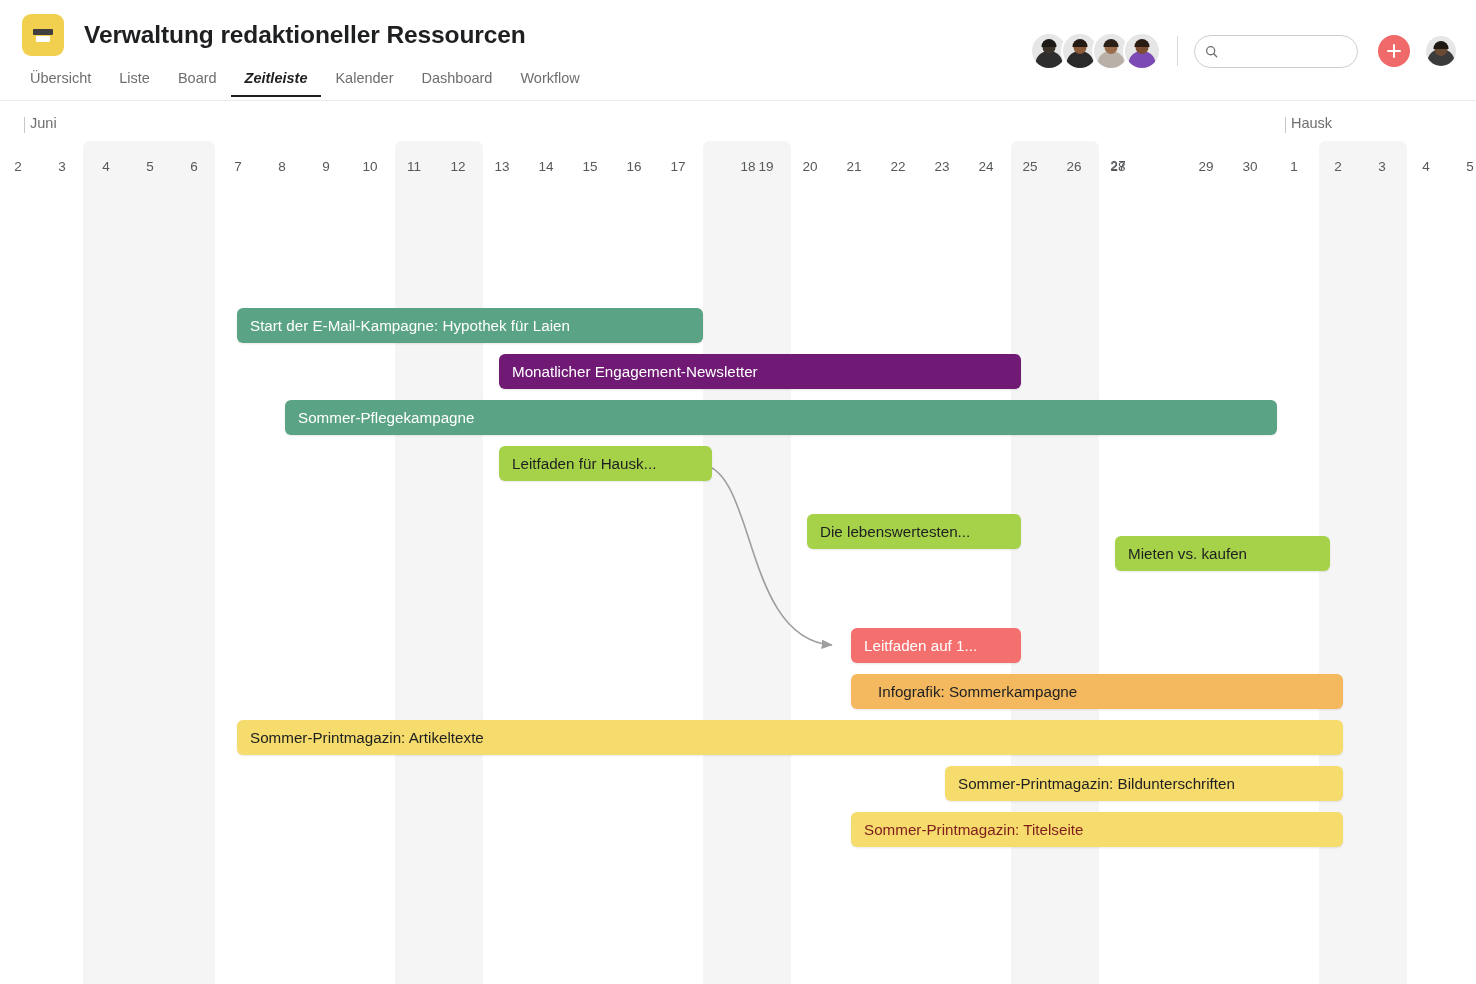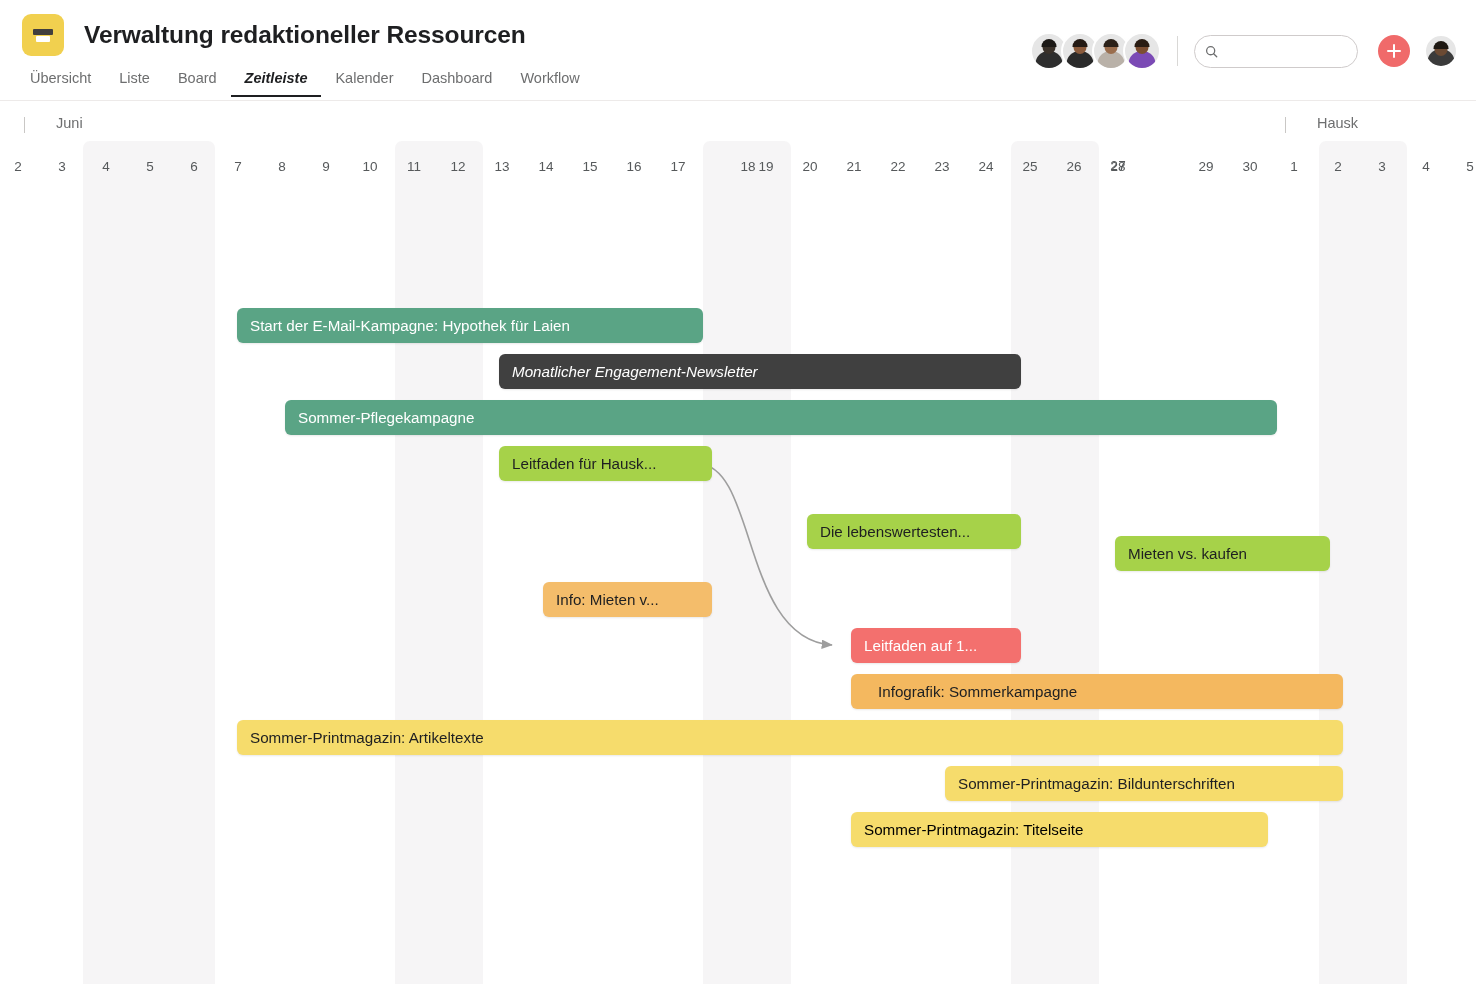--- a/index.html
+++ b/index.html
@@ -184,21 +184,21 @@
     left: 0; top: 0;
     height: 45px;
     width: 100%;
   }
   .month-label {
     position: absolute;
     top: 14px;
     font-size: 14.5px;
     color: #6d6e6f;
     white-space: nowrap;
-    padding-left: 32px;
+    padding-left: 6px;
   }
   .month-label:before {
     content: "";
     position: absolute;
     left: 0; top: 2px;
     width: 1px; height: 16px;
     background: #c9c7c5;
   }
   .day-row {
     position: absolute;
@@ -364,47 +364,44 @@
         <polygon points="0 0, 7 3, 0 6" fill="#9e9e9e"></polygon>
       </marker>
     </defs>
   <path d="M 699 363 C 757 365, 742 538, 832 544" fill="none" stroke="#9e9e9e" stroke-width="1.6" marker-end="url(#arrowhead)"></path>
     </svg>
 
   <div class="bars-area" id="bars-area">
       <div class="bar" style="left: 222px; top: 207px; width: 466px; background: rgb(90, 164, 133); color: rgb(255, 255, 255);">
         <span>Start der E-Mail-Kampagne: Hypothek für Laien</span>
       </div>
-      <div class="bar" style="left: 484px; top: 253px; width: 522px; background: #404040; color: rgb(255, 255, 255); font-style: italic;">
+      <div class="bar" style="left: 484px; top: 253px; width: 522px; background: #701a75; color: rgb(255, 255, 255);">
         <span>Monatlicher Engagement-Newsletter</span>
       </div>
       <div class="bar" style="left: 270px; top: 299px; width: 992px; background: rgb(90, 164, 133); color: rgb(255, 255, 255);">
         <span>Sommer-Pflegekampagne</span>
       </div>
       <div class="bar" style="left: 484px; top: 345px; width: 213px; background: rgb(166, 210, 73); color: rgb(30, 31, 33);">
         <span>Leitfaden für Hausk...</span>
       </div>
       <div class="bar" style="left: 792px; top: 413px; width: 214px; background: rgb(166, 210, 73); color: rgb(30, 31, 33);">
         <span>Die lebenswertesten...</span>
       </div>
       <div class="bar" style="left: 1100px; top: 435px; width: 215px; background: rgb(166, 210, 73); color: rgb(30, 31, 33);">
         <span>Mieten vs. kaufen</span>
       </div>
-      <div class="bar" style="left: 528px; top: 481px; width: 169px; background: rgb(244, 189, 107); color: rgb(30, 31, 33);">
-        <span>Info: Mieten v...</span>
-      </div>
       <div class="bar" style="left: 836px; top: 527px; width: 170px; background: rgb(243, 112, 110); color: rgb(255, 255, 255);">
         <span>Leitfaden auf 1...</span>
       </div>
       <div class="bar" style="left: 836px; top: 573px; width: 492px; background: rgb(244, 184, 95); color: rgb(30, 31, 33); padding-left: 27px;">
         <span>Infografik: Sommerkampagne</span>
       </div>
       <div class="bar" style="left: 222px; top: 619px; width: 1106px; background: rgb(246, 220, 108); color: rgb(30, 31, 33);">
         <span>Sommer-Printmagazin: Artikeltexte</span>
       </div>
       <div class="bar" style="left: 930px; top: 665px; width: 398px; background: rgb(246, 220, 108); color: rgb(30, 31, 33);">
         <span>Sommer-Printmagazin: Bildunterschriften</span>
       </div>
-      <div class="bar" style="left: 836px; top: 711px; width: 417px; background: rgb(246, 220, 108); color: #000000;">
+      <div class="bar" style="left: 836px; top: 711px; width: 492px; background: rgb(246, 220, 108); color: #7f1d1d;">
         <span>Sommer-Printmagazin: Titelseite</span>
       </div>
     </div>
 </div>
 
 </body></html>

